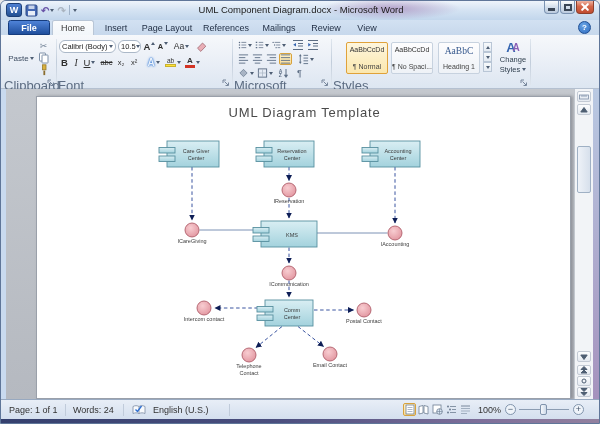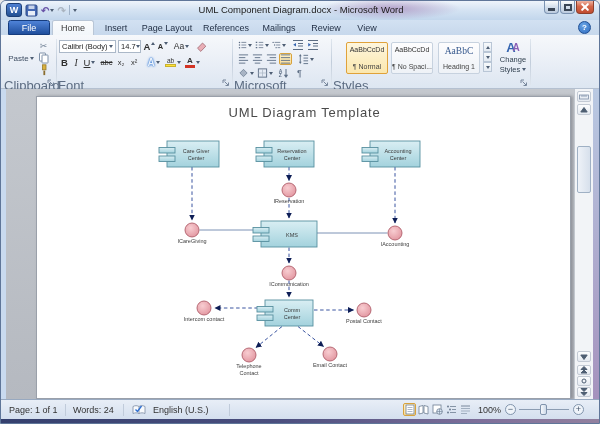--- a/index.html
+++ b/index.html
@@ -17,31 +17,31 @@
   .cap{top:0;height:13px;border-radius:0 0 4px 4px;border:1px solid #7b93b2;border-top:none;display:flex;align-items:center;justify-content:center;background:linear-gradient(#fbfdfe,#d3dfec 50%,#bccbde)}
   .cap.close{background:linear-gradient(#f0b4a2,#d4674a 45%,#c14c31);border-color:#8e3f2c}
   .glyph-min{width:7px;height:3px;background:#3a4656;margin-top:5px}
   .glyph-max{width:8px;height:7px;border:2px solid #3a4656}
   .glyph-x{position:relative;width:10px;height:10px}
   .glyph-x i{position:absolute;left:0;top:4px;width:10px;height:2px;background:#fff;border-radius:1px}
   .glyph-x i:first-child{transform:rotate(45deg)}.glyph-x i:last-child{transform:rotate(-45deg)}
   
   .tabrow{left:0;top:19px;width:600px;height:15px;background:linear-gradient(#d2e1f2,#c7d8ec)}
   .tab{position:absolute;top:0;height:15px;display:flex;align-items:center;justify-content:center;font-size:9px;color:#1e2c42;border-radius:2.5px 2.5px 0 0}
-  .tab.file{background:linear-gradient(#4f83d8,#1f4e9c);color:#fff;font-weight:normal;border:1px solid #163c7d}
+  .tab.file{background:linear-gradient(#4f83d8,#1f4e9c);color:#fff;font-weight:bold;border:1px solid #163c7d}
   .tab.active{background:linear-gradient(#fbfcfd,#f2f6fa);border:1px solid #b9c6d6;border-bottom:none;color:#3a3a3a}
   .helpbtn{border-radius:50%;background:radial-gradient(circle at 40% 30%,#6aa5e6,#2f6cc0);border:1px solid #1f4f94;color:#fff;font-weight:bold;font-size:8px;display:flex;align-items:center;justify-content:center}
   .chev-up{width:0;height:0;border-left:3.5px solid transparent;border-right:3.5px solid transparent;border-bottom:4px solid #5a6a80}
   
   .ribbon{left:0;top:34px;width:600px;height:54px;background:linear-gradient(#f6f8fb,#e9eef6 55%,#dde6f1);border-bottom:1px solid #b4c0d0}
   .gsep{position:absolute;top:4px;width:1px;height:46px;background:linear-gradient(#dfe6ee,#c2cddb,#dfe6ee)}
   .glabel{position:absolute;top:43px;font-size:13px;color:#5c6c82;text-align:left}
   .rb{position:absolute;display:flex;align-items:center;justify-content:center;gap:1px;border:1px solid transparent;border-radius:2px;color:#3f4e63}
   .rb.sel{background:linear-gradient(#fdf0c8,#fbdf9a);border-color:#d8a23c}
-  .combo{position:absolute;background:#fff;border:1px solid #abb8c8;border-radius:0;display:flex;align-items:center;justify-content:space-between;padding:0 2px;font-size:7.5px;color:#222;height:13px}
+  .combo{position:absolute;background:#fff;border:1px solid #abb8c8;border-radius:6px;display:flex;align-items:center;justify-content:space-between;padding:0 2px;font-size:7.5px;color:#222;height:13px}
   .dda{width:0;height:0;border-left:2.5px solid transparent;border-right:2.5px solid transparent;border-top:3px solid #4e5e74;display:inline-block;flex:none}
   .bB{font-weight:bold;font-size:9.5px;color:#2f2f2f}
   .bI{font-style:italic;font-family:"Liberation Serif",serif;font-size:9.5px;color:#2f2f2f}
   .bU{text-decoration:underline;font-size:9.5px;color:#2f2f2f}
   .bS{text-decoration:line-through;font-size:7.5px;color:#2f2f2f}
   .bXs{font-size:7.5px;color:#2f2f2f}
   .bGrow{font-weight:bold;font-size:9.5px;color:#2f2f2f}
   .bCase{font-size:8.5px;color:#2f2f2f}
   .bFx{font-weight:bold;font-size:10px;color:#eaf2fb;text-shadow:0 0 1px #3a7bd5,0 0 2px #3a7bd5,0 0 3px #6fa5e8}
   .hl-wrap,.fc-wrap{display:flex;flex-direction:column;align-items:center;line-height:1}
@@ -174,21 +174,21 @@
       <svg class="ic" width="8" height="8" viewBox="0 0 8 8">
           <path d="M1 1 H4 M1 1 V4 M2.5 2.5 L6 6 M6.5 3.5 V6.5 H3.5" stroke="#6b7c92" stroke-width="0.9" fill="none"></path>
         </svg>
     </div>
 
     <div class="combo" style="left:58px;top:5px;width:57px">
         <span style="overflow:hidden;white-space:nowrap">Calibri (Body)</span>
         <i class="dda"></i>
       </div>
     <div class="combo" style="left:117px;top:5px;width:23px">
-        <span>14.7</span>
+        <span>10.5</span>
         <i class="dda"></i>
       </div>
     <div class="rb" style="left:142px;top:4px;width:13px;height:14px">
         <span class="bGrow">A</span>
         <i style="border-left:2px solid transparent;border-right:2px solid transparent;border-bottom:3px solid #4e5e74;margin-bottom:5px"></i>
       </div>
     <div class="rb" style="left:156px;top:4px;width:12px;height:14px">
         <span style="font-size:7.5px;font-weight:bold;color:#2f2f2f">A</span>
         <i class="dda" style="margin-bottom:5px"></i>
       </div>

